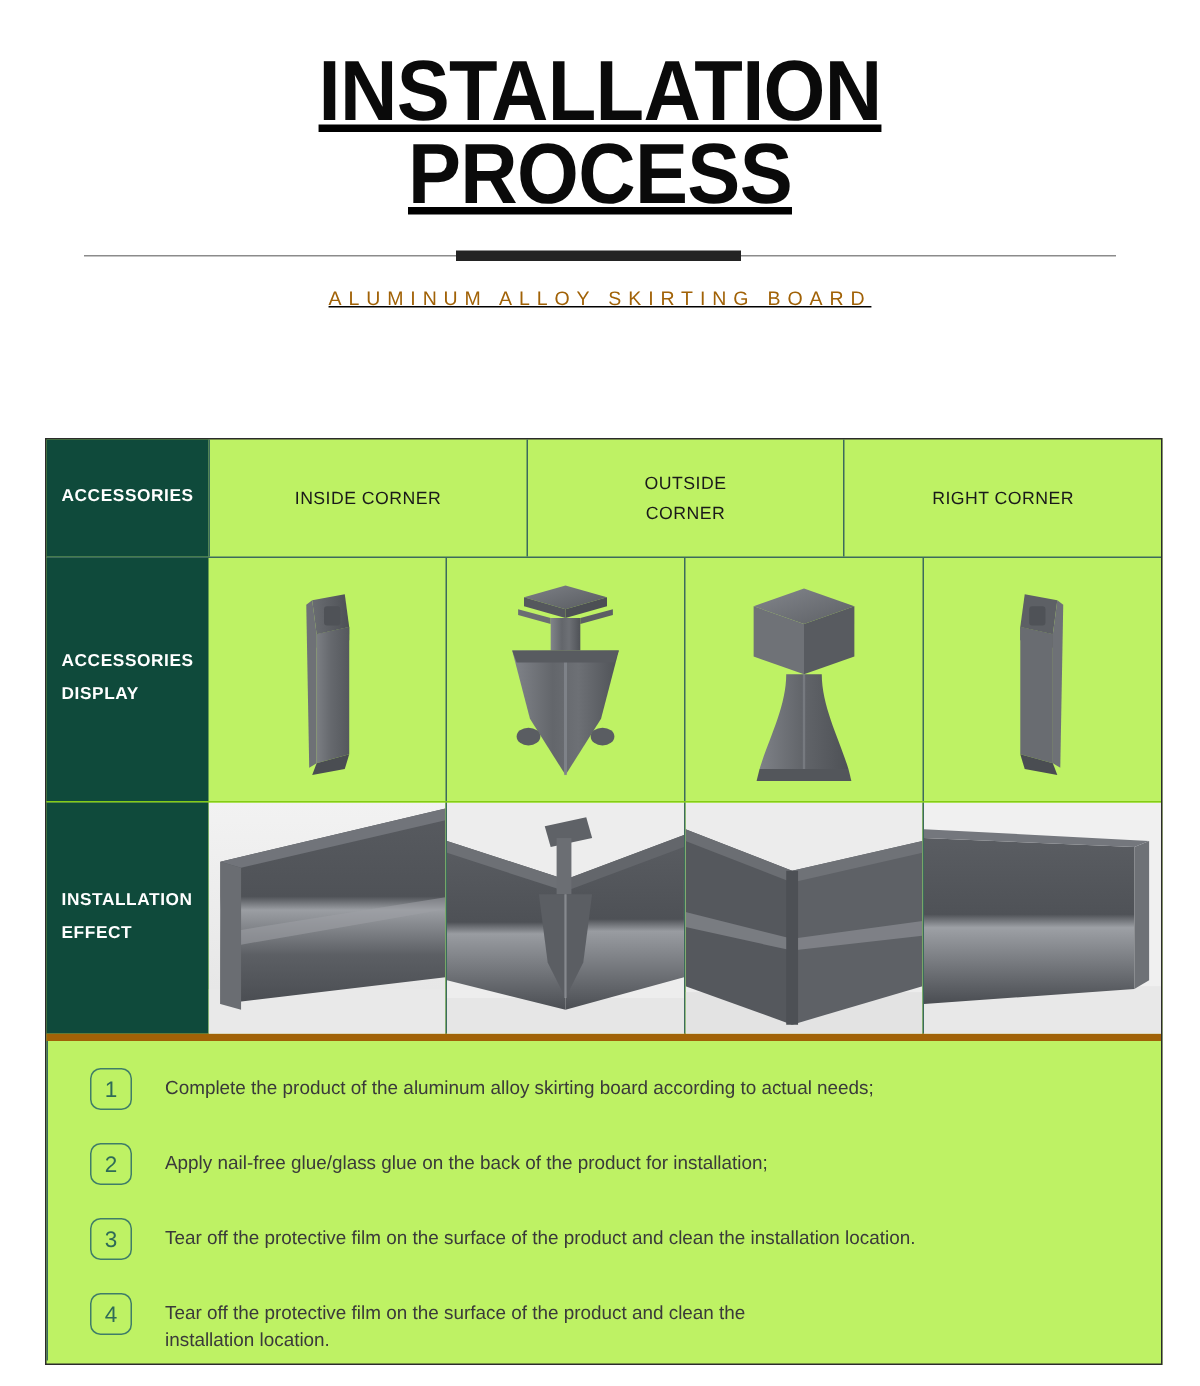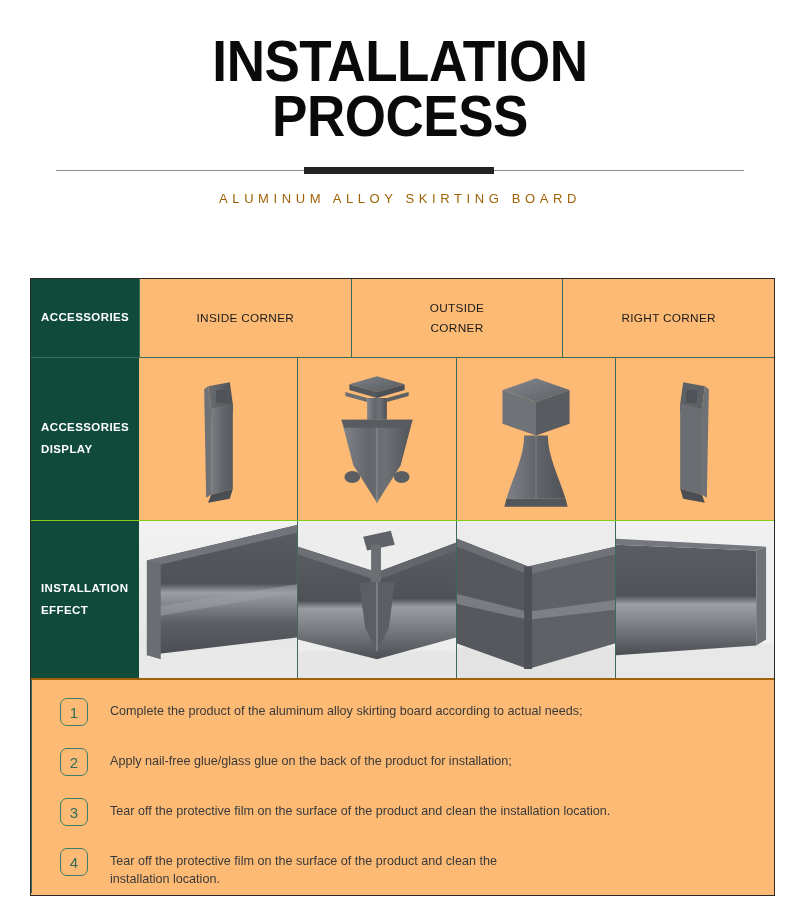--- a/index.html
+++ b/index.html
@@ -4,21 +4,21 @@
 <style>
   html,body{margin:0;padding:0;}
   body{
     width:800px;height:924px;background:#ffffff;
     font-family:"Liberation Sans",sans-serif;
     overflow:hidden;position:relative;
   }
   .page{width:800px;height:924px;position:relative;}
 
   
-  .header{padding-top:34px;text-align:center;}
+  .header{padding-top:34px;text-align:center;text-decoration:underline;}
   .title{
     font-family:"Liberation Sans",sans-serif;
     font-weight:bold;font-size:57px;line-height:0.97;
     letter-spacing:-0.5px;color:#0a0a0a;
     transform:scaleX(0.93);transform-origin:center;
   }
   .title-line{display:block;}
   .rule{
     position:relative;width:688px;height:12px;margin:20px auto 0;
   }
@@ -28,27 +28,27 @@
   .rule-thick{
     position:absolute;left:248px;top:2px;width:190px;height:7px;background:#232323;
   }
   .subtitle{
     margin-top:14px;font-size:13px;letter-spacing:4.6px;
     color:#a16207;font-weight:normal;
   }
 
   
   .table{
-    position:absolute;left:30px;top:278px;width:745px;height:618px;
-    border:1.5px solid #2b2b2b;background:#fdba74;box-sizing:border-box;
+    position:absolute;left:30px;top:292px;width:745px;height:618px;
+    border:1.5px solid #2b2b2b;background:#bef264;box-sizing:border-box;
   }
   .row{display:flex;box-sizing:border-box;}
   .row.head{height:79px;border-bottom:1px solid #3c6b5c;}
   .row.display{height:163px;border-bottom:1px solid #84cc16;}
-  .row.effect{height:159px;border-bottom:2px solid #a16207;justify-content:space-between;}
+  .row.effect{height:159px;border-bottom:5px solid #a16207;justify-content:space-between;}
   .row.process{height:213px;}
 
   .labelcell{
     width:108px;flex:0 0 108px;background:#0f4a3b;color:#ffffff;
     display:flex;flex-direction:column;justify-content:center;
     padding-left:10px;box-sizing:border-box;
     font-size:11.5px;font-weight:bold;letter-spacing:0.4px;line-height:1.9;
   }
   .labelcell.head-label{justify-content:center;}
   .cell{

